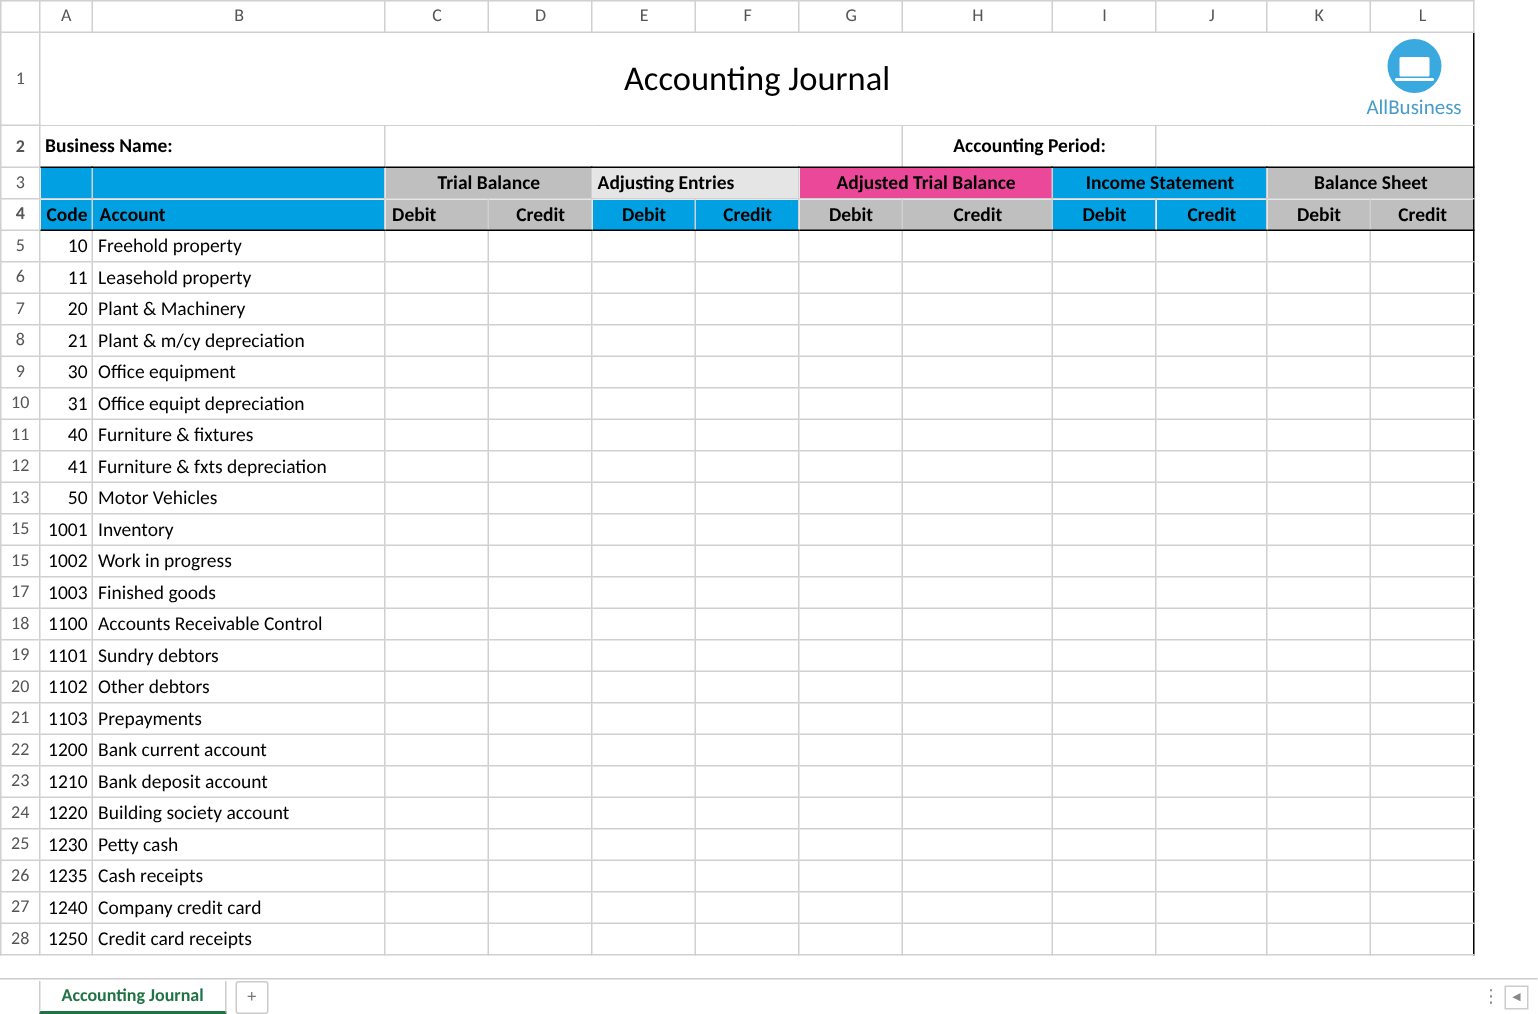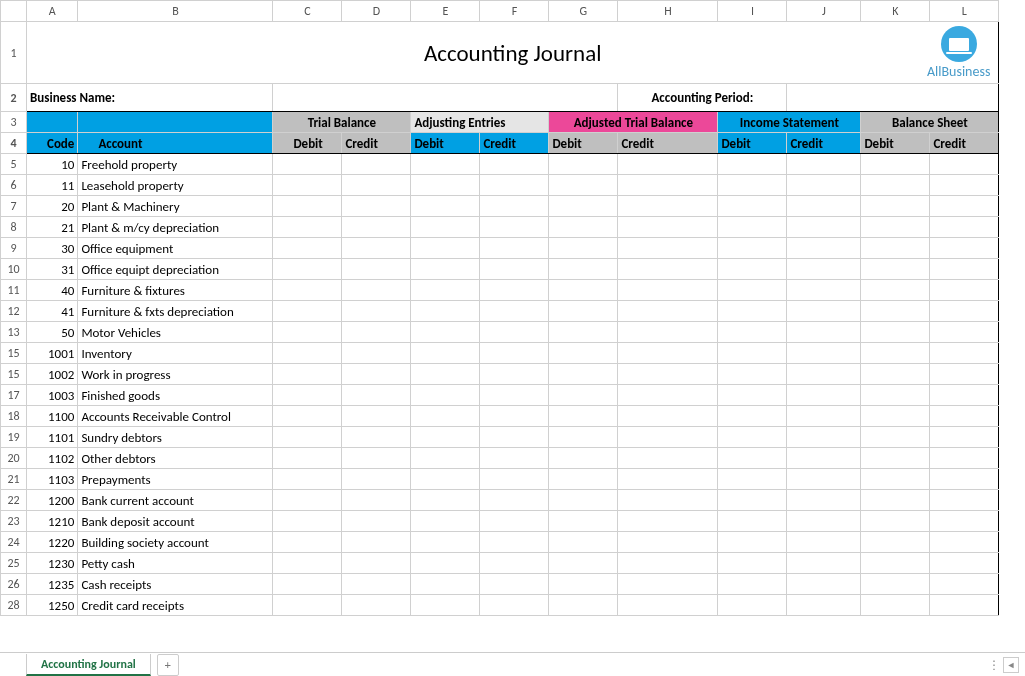--- a/index.html
+++ b/index.html
@@ -13,22 +13,22 @@
 .corner{background:#fff;width:26px}
 .colA{width:34px}.colB{width:195px}.colC{width:69px}.colD{width:69px}.colE{width:69px}.colF{width:69px}.colG{width:69px}.colH{width:100px}.colI{width:69px}.colJ{width:74px}.colK{width:69px}.colL{width:69px}
 .title-row td{height:62px}
 .title-cell{text-align:center;font-size:23px;font-weight:normal;position:relative}
 .logo{position:absolute;right:8px;top:4px;text-align:center;font-size:14px;color:#499bc9}
 .logo-circle{width:36px;height:36px;border-radius:50%;background:#3aa9e0;margin:0 auto 1px;display:flex;align-items:center;justify-content:center}
 .laptop{width:20px;height:13px;background:#fff;border-radius:1px;position:relative}
 .laptop:after{content:"";position:absolute;bottom:-3px;left:-3px;right:-3px;height:2px;background:#fff;border-radius:1px}
 .biz-row td{height:28px;font-weight:bold}
 .hdr3 td{font-weight:bold}
-.hdr3 .sub{text-align:left;padding-left:20px}
-.hdr3 .sub-c{text-align:left}
+.hdr3 .sub{text-align:left;padding-left:4px}
+.hdr3 .sub-c{text-align:center}
 .data td{height:21px}
 .code{text-align:right;padding-right:3px}
 .acct{text-align:left}
 .darkb-top{border-top-color:#000!important}
 .darkb-bot{border-bottom-color:#000!important}
 .darkb-l{border-left-color:#000!important}
 .darkb-r{border-right-color:#000!important}
 .tabs{height:24px;background:#fff;border-top:1px solid #ccc;display:flex;align-items:center;font-size:12px}
 .tab{padding:3px 14px;border:1px solid #ccc;border-top:none;background:#fff;border-bottom:2px solid #217346;color:#217346;font-weight:bold;margin-left:26px}
 .add-tab{width:22px;height:22px;border:1px solid #ccc;border-radius:2px;margin-left:6px;display:flex;align-items:center;justify-content:center;color:#777;background:#fff}
@@ -434,20 +434,35 @@
             <td></td>
             <td></td>
             <td></td>
             <td></td>
             <td></td>
             <td></td>
             <td></td>
             <td class="darkb-r"></td>
           </tr>
           <tr class="data">
+            <td class="rowhdr">27</td>
+            <td class="code darkb-l">1240</td>
+            <td class="acct">Company credit card</td>
+            <td></td>
+            <td></td>
+            <td></td>
+            <td></td>
+            <td></td>
+            <td></td>
+            <td></td>
+            <td></td>
+            <td></td>
+            <td class="darkb-r"></td>
+          </tr>
+          <tr class="data">
             <td class="rowhdr">28</td>
             <td class="code darkb-l">1250</td>
             <td class="acct">Credit card receipts</td>
             <td></td>
             <td></td>
             <td></td>
             <td></td>
             <td></td>
             <td></td>
             <td></td>

